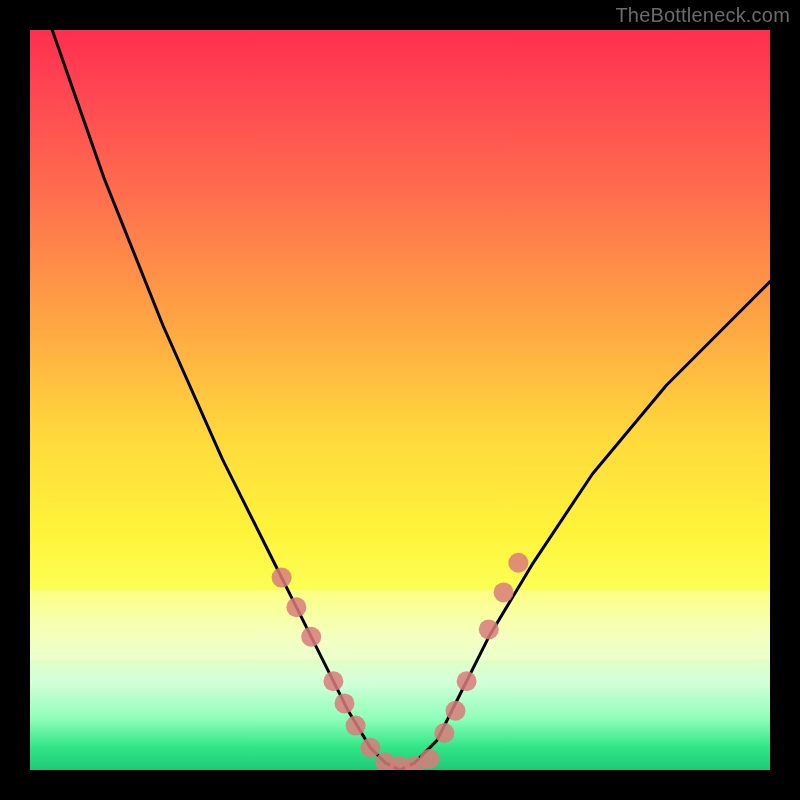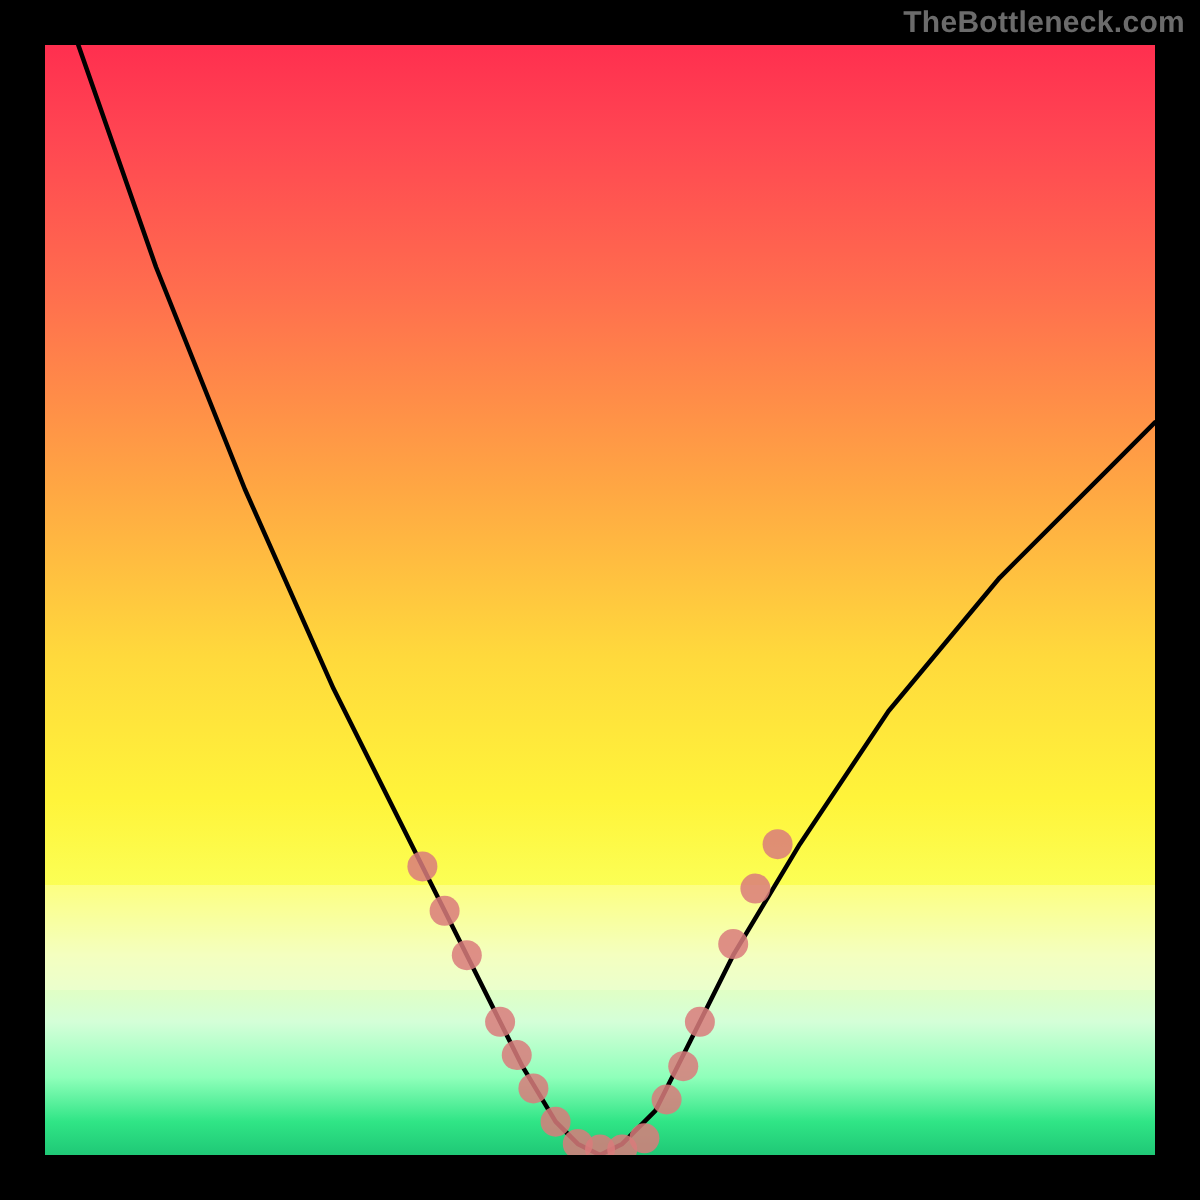--- a/index.html
+++ b/index.html
@@ -56,21 +56,21 @@
     left: 0;
     width: 740px;
     height: 740px;
   }
   .watermark {
     position: absolute;
     top: 4px;
     right: 10px;
     color: #6b6b6b;
     font-size: 20px;
-    font-weight: 700;
+    font-weight: 400;
     letter-spacing: 0.2px;
   }
 </style>
 </head>
 <body>
 
 <div class="frame">
   <div class="plot-area">
     <div class="band-light"></div>
     <svg class="curve" viewBox="0 0 740 740">

